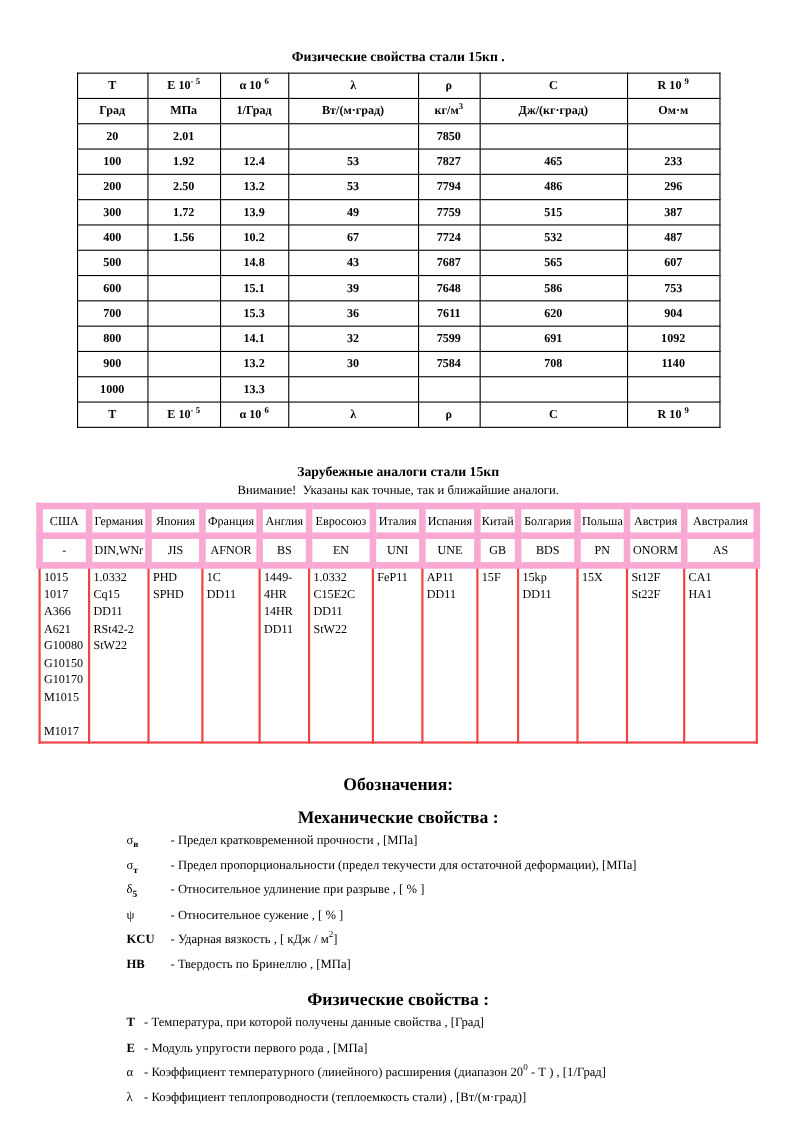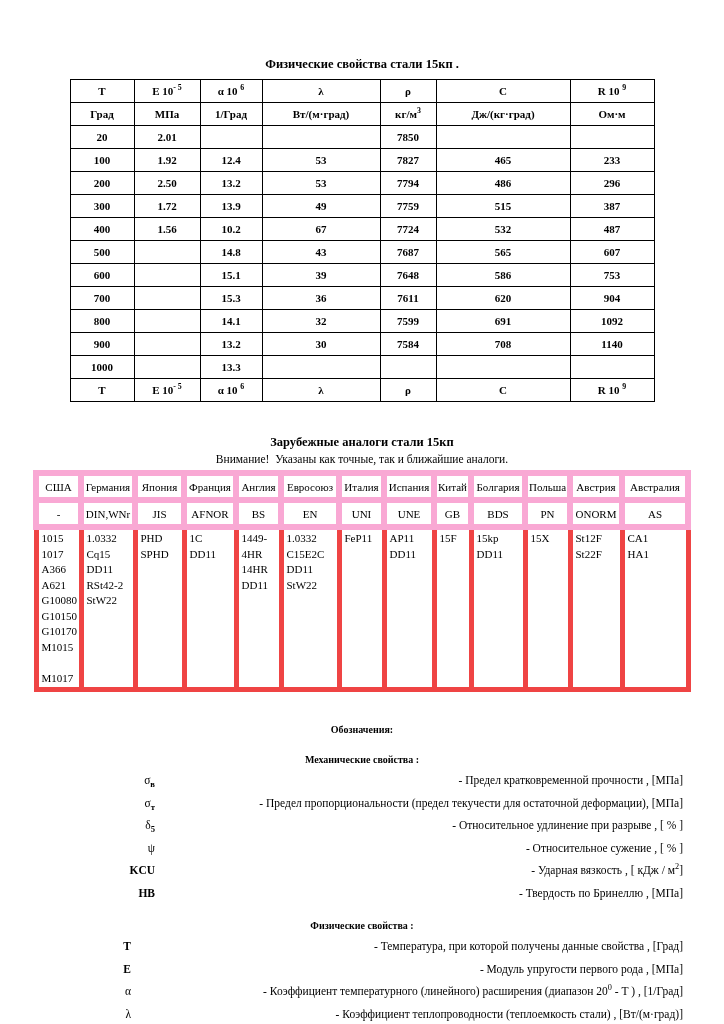--- a/index.html
+++ b/index.html
@@ -2,21 +2,21 @@
 <html><head>
 <meta charset="utf-8">
 <style>
   html,body{margin:0;padding:0;}
   body{
     width:724px;height:1024px;
     background:#ffffff;color:#000000;
     font-family:"Liberation Serif", serif;
     position:relative;overflow:hidden;
   }
-  .page{padding-top:57px;}
+  .page{padding-top:44px;}
   .center-title{
     text-align:center;font-weight:bold;font-size:12.5px;line-height:15px;
   }
   .t2-note{
     text-align:center;font-size:11.5px;line-height:14px;margin-top:2px;
     white-space:pre-wrap;
   }
   sup{font-size:0.72em;line-height:0;}
   sub{font-size:0.75em;font-weight:bold;line-height:0;}
 
@@ -35,30 +35,30 @@
   
   table.t2{
     border-collapse:collapse;table-layout:fixed;
     margin:4px auto 0 auto;width:652px;font-size:11px;
   }
   table.t2 th{
     border:6px solid #f9a8d4;font-weight:normal;text-align:center;
     height:21px;padding:0 1px;overflow:hidden;
   }
   table.t2 td{
-    border:5px solid #ef4444;vertical-align:top;text-align:left;
+    border:2px solid #ef4444;vertical-align:top;text-align:left;
     padding:1px 2px 1px 3px;height:152px;line-height:15.5px;overflow:hidden;
   }
 
   
   .legend-heading{
-    text-align:center;font-weight:bold;font-size:10px;line-height:15px;
+    text-align:center;font-weight:bold;font-size:16px;line-height:15px;
   }
   .legend-list{margin:6px 0 0 115px;width:568px;font-size:11.5px;}
-  .leg-item{display:flex;margin:0 0 7px 0;line-height:15.5px;text-align:right;}
+  .leg-item{display:flex;margin:0 0 7px 0;line-height:15.5px;}
   .leg-sym{flex:none;width:40px;}
   .leg-sym.narrow{width:16px;}
   .leg-sym.bold{font-weight:bold;}
   .leg-text{flex:1;}
   .gap-sm{height:10px;}
 </style>
 </head>
 <body>
 
 <div class="page">

